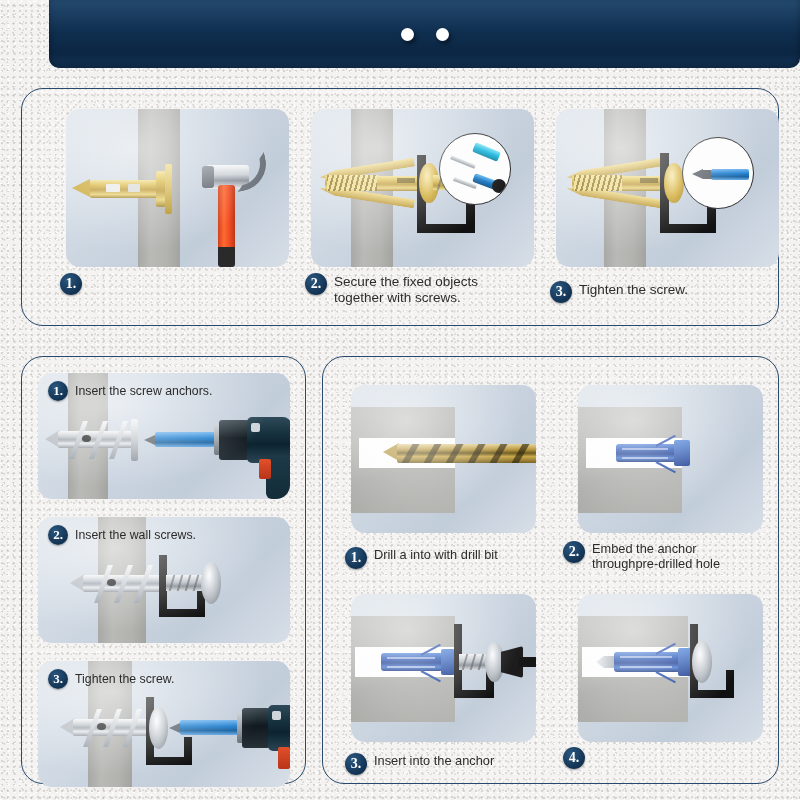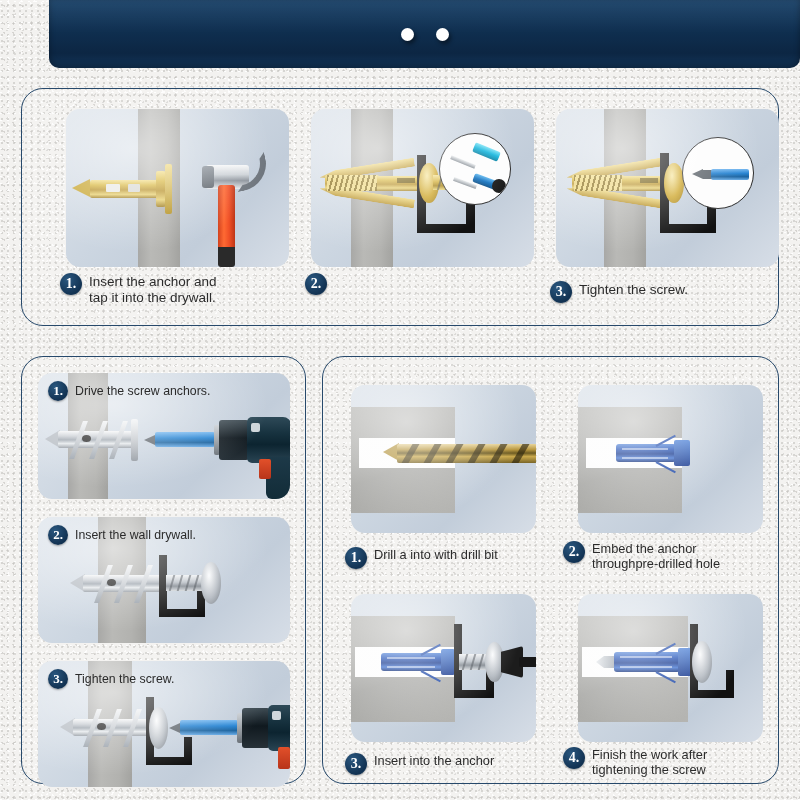--- a/index.html
+++ b/index.html
@@ -403,25 +403,25 @@
 
     <div class="inset" style="left:126px; top:28px; width:72px; height:72px;">
       <div class="bit-tip" style="left:9px; top:31px;"></div>
       <div class="art" style="left:20px; top:32px; width:9px; height:9px; background:#5a6168;"></div>
       <div class="bit-blue" style="left:28px; top:31px; width:38px; height:11px;"></div>
     </div>
   </div>
 
   <div class="caption" style="left:38px; top:184px; width:230px;">
     <span class="badge">1.</span>
-    <span class="cap-text">Insert the anchor and
-tap it into the drywall.</span>
   </div>
   <div class="caption" style="left:283px; top:184px; width:230px;">
     <span class="badge">2.</span>
+    <span class="cap-text">Secure the fixed objects
+together with screws.</span>
   </div>
   <div class="caption" style="left:528px; top:192px; width:230px;">
     <span class="badge">3.</span>
     <span class="cap-text">Tighten  the screw.</span>
   </div>
 </div>
 
 <div class="panel" id="panel-bl">
 
   <div class="tile" style="left:16px; top:16px; width:252px; height:126px;">
@@ -438,21 +438,21 @@
     <div class="bit-blue" style="left:117px; top:59px; width:60px; height:15px;"></div>
     <div class="drill-chuck-ring" style="left:176px; top:52px; width:6px; height:30px; border-radius:2px;"></div>
     <div class="drill-chuck" style="left:181px; top:47px; width:30px; height:40px;"></div>
     <div class="drill-body" style="left:209px; top:44px; width:44px; height:46px;"></div>
     <div class="art" style="left:213px; top:50px; width:9px; height:9px; background:#cfd6db; border-radius:2px;"></div>
     <div class="drill-handle" style="left:228px; top:84px; width:24px; height:42px;"></div>
     <div class="drill-red" style="left:221px; top:86px; width:12px; height:20px;"></div>
   </div>
   <div class="caption inside" style="left:26px; top:24px;">
     <span class="badge sm">1.</span>
-    <span class="cap-text sm">Drive the screw anchors.</span>
+    <span class="cap-text sm">Insert the screw anchors.</span>
   </div>
 
   <div class="tile" style="left:16px; top:160px; width:252px; height:126px;">
     <div class="wall-strip" style="left:60px; width:48px;"></div>
     <div class="steel-tip" style="left:32px; top:57px;"></div>
     <div class="steel" style="left:45px; top:58px; width:78px; height:17px;"></div>
     <div class="steel-fin" style="left:63px; top:48px; width:5px; height:38px; transform:skewX(-20deg);"></div>
     <div class="steel-fin" style="left:83px; top:48px; width:5px; height:38px; transform:skewX(-20deg);"></div>
     <div class="steel-fin" style="left:103px; top:48px; width:5px; height:38px; transform:skewX(-20deg);"></div>
     <div class="black-dot" style="left:69px; top:62px;"></div>
@@ -463,21 +463,21 @@
 
     <div class="screw-shaft" style="left:128px; top:58px; width:42px; height:16px;"></div>
     <div class="thread" style="left:133px; top:58px; height:16px; transform:skewX(-16deg);"></div>
     <div class="thread" style="left:141px; top:58px; height:16px; transform:skewX(-16deg);"></div>
     <div class="thread" style="left:149px; top:58px; height:16px; transform:skewX(-16deg);"></div>
     <div class="thread" style="left:157px; top:58px; height:16px; transform:skewX(-16deg);"></div>
     <div class="screw-head" style="left:163px; top:45px; width:20px; height:42px;"></div>
   </div>
   <div class="caption inside" style="left:26px; top:168px;">
     <span class="badge sm">2.</span>
-    <span class="cap-text sm">Insert the wall drywall.</span>
+    <span class="cap-text sm">Insert the wall screws.</span>
   </div>
 
   <div class="tile" style="left:16px; top:304px; width:252px; height:126px;">
     <div class="wall-strip" style="left:50px; width:44px;"></div>
     <div class="steel-tip" style="left:22px; top:57px;"></div>
     <div class="steel" style="left:35px; top:58px; width:76px; height:17px;"></div>
     <div class="steel-fin" style="left:52px; top:48px; width:5px; height:38px; transform:skewX(-20deg);"></div>
     <div class="steel-fin" style="left:72px; top:48px; width:5px; height:38px; transform:skewX(-20deg);"></div>
     <div class="steel-fin" style="left:92px; top:48px; width:5px; height:38px; transform:skewX(-20deg);"></div>
     <div class="black-dot" style="left:59px; top:62px;"></div>
@@ -576,16 +576,14 @@
     <div class="bracket-v" style="left:148px; top:76px; width:8px; height:28px;"></div>
     <div class="screw-head" style="left:114px; top:47px; width:20px; height:42px;"></div>
   </div>
 
   <div class="caption" style="left:22px; top:396px; width:210px;">
     <span class="badge">3.</span>
     <span class="cap-text br">Insert into the anchor</span>
   </div>
   <div class="caption" style="left:240px; top:390px; width:210px;">
     <span class="badge">4.</span>
-    <span class="cap-text br">Finish the work after
-tightening the screw</span>
   </div>
 </div>
 
 </body></html>

